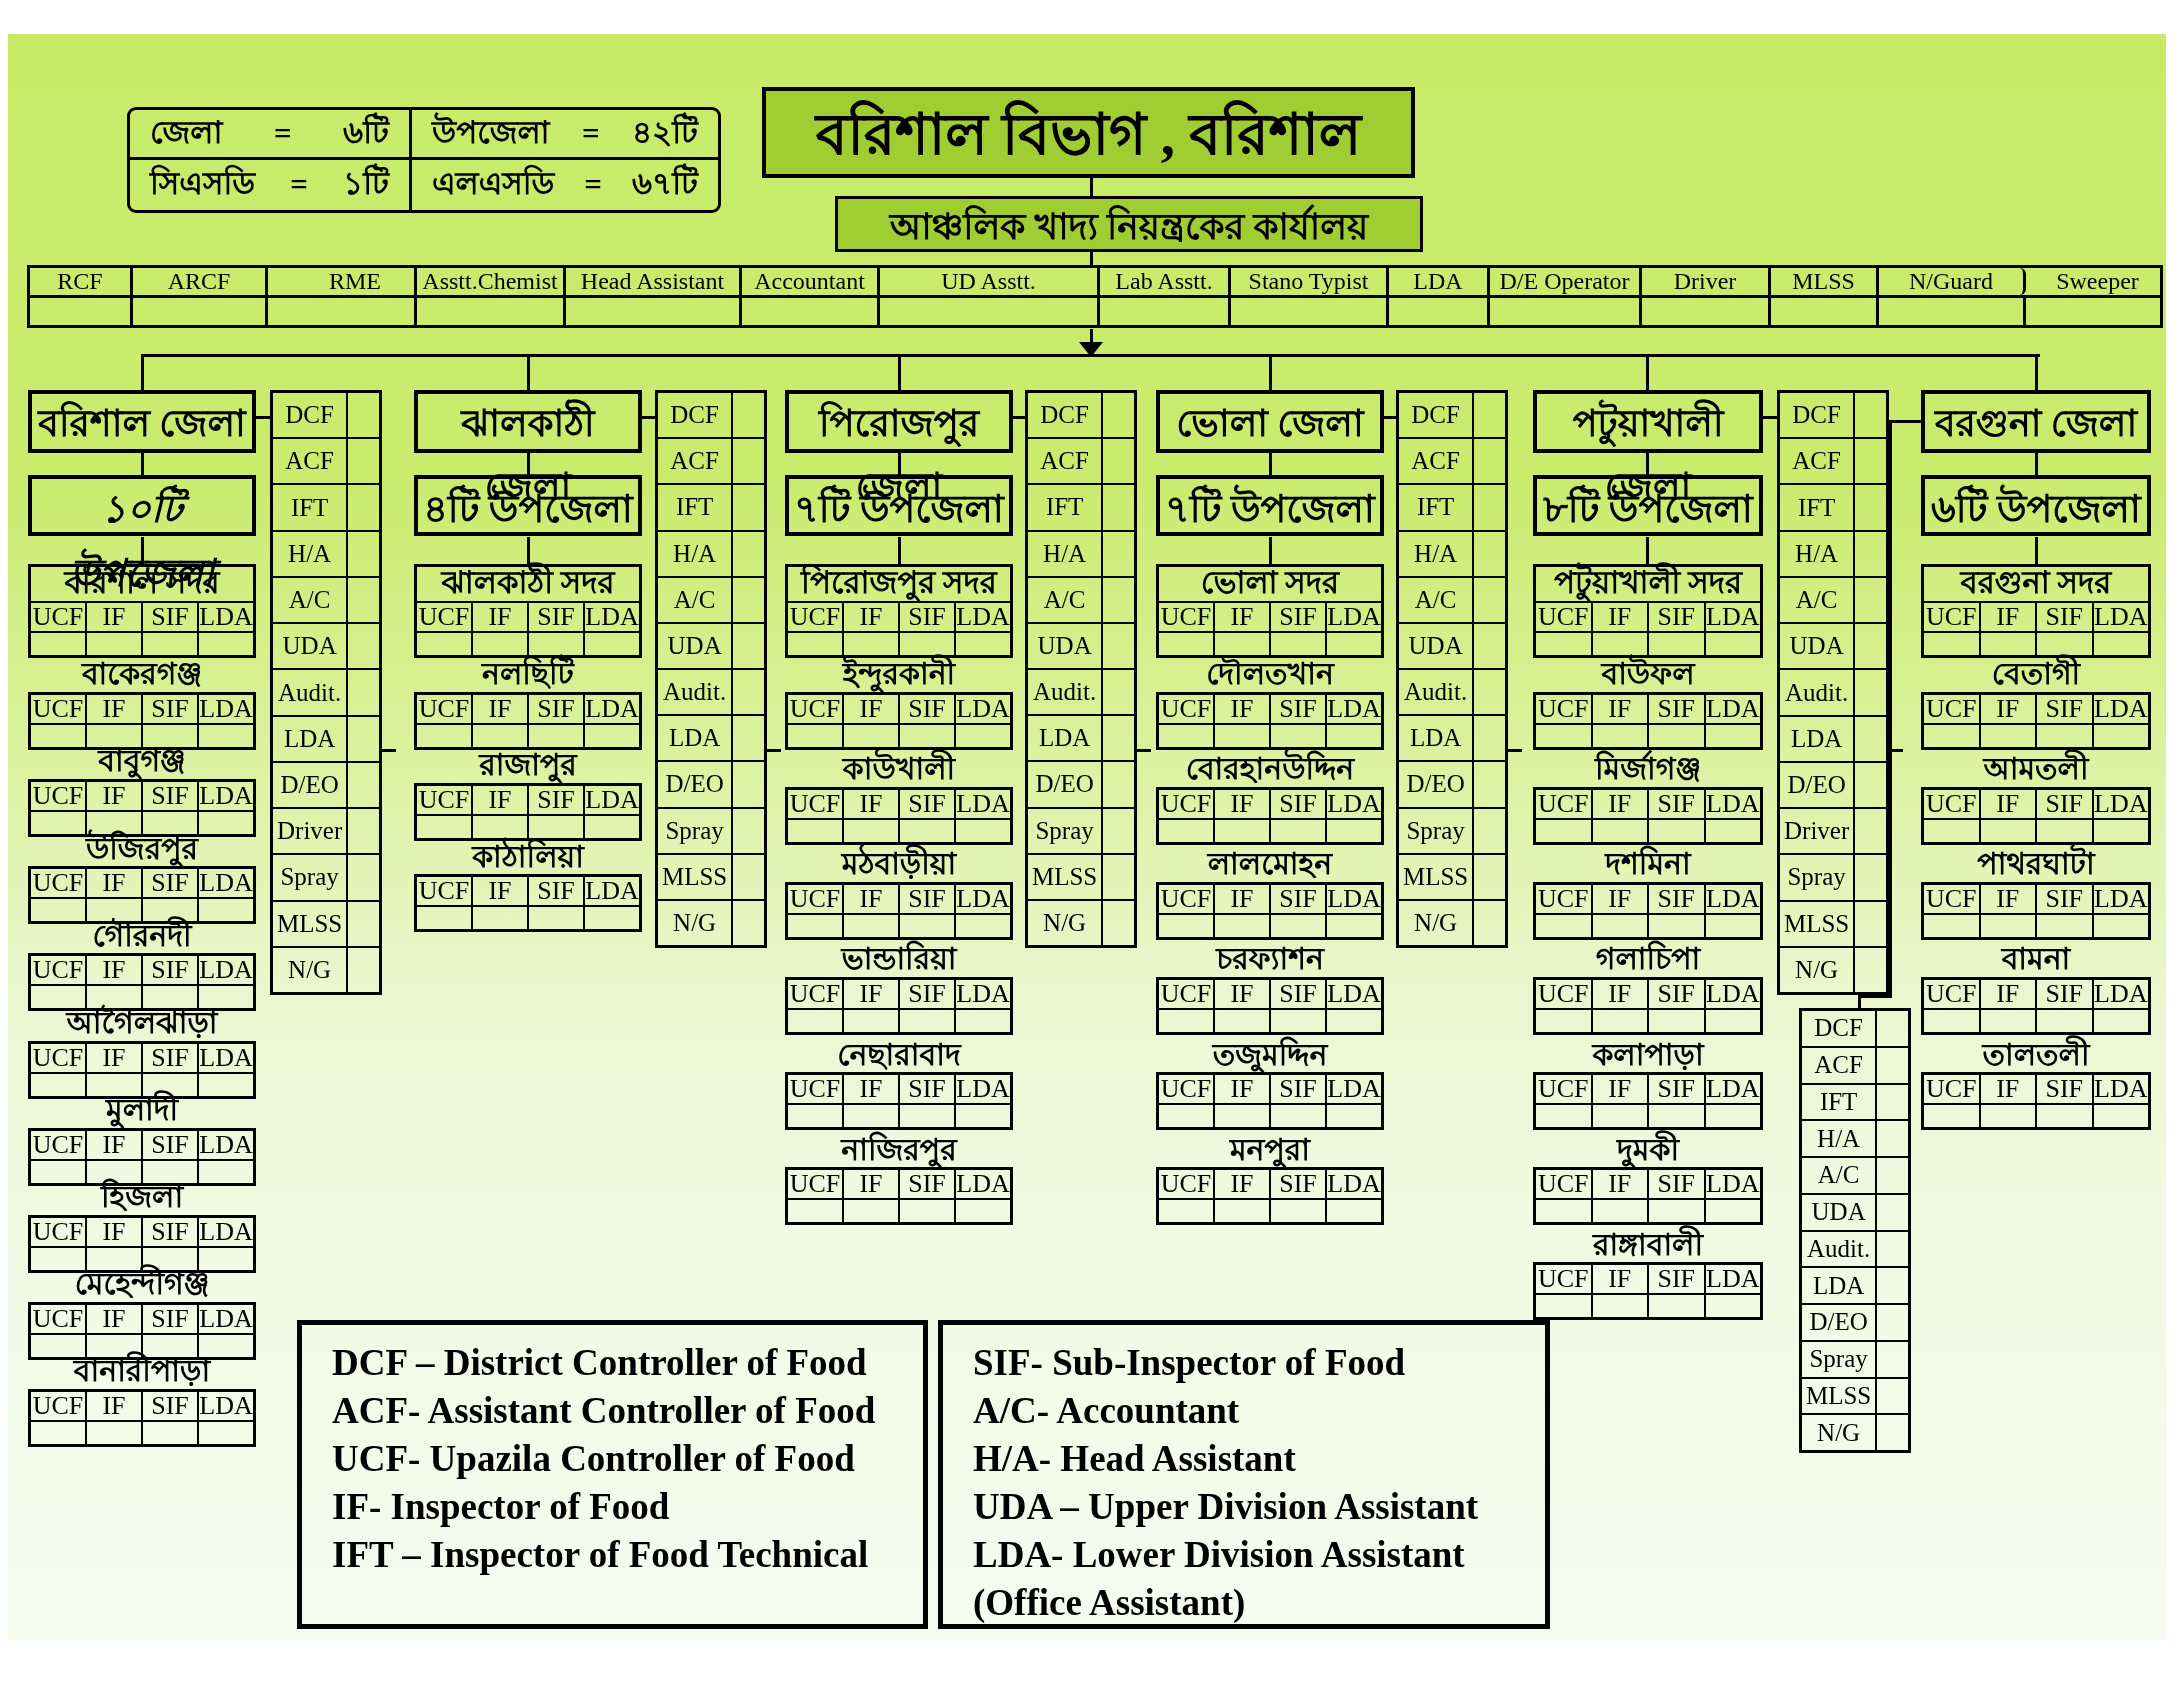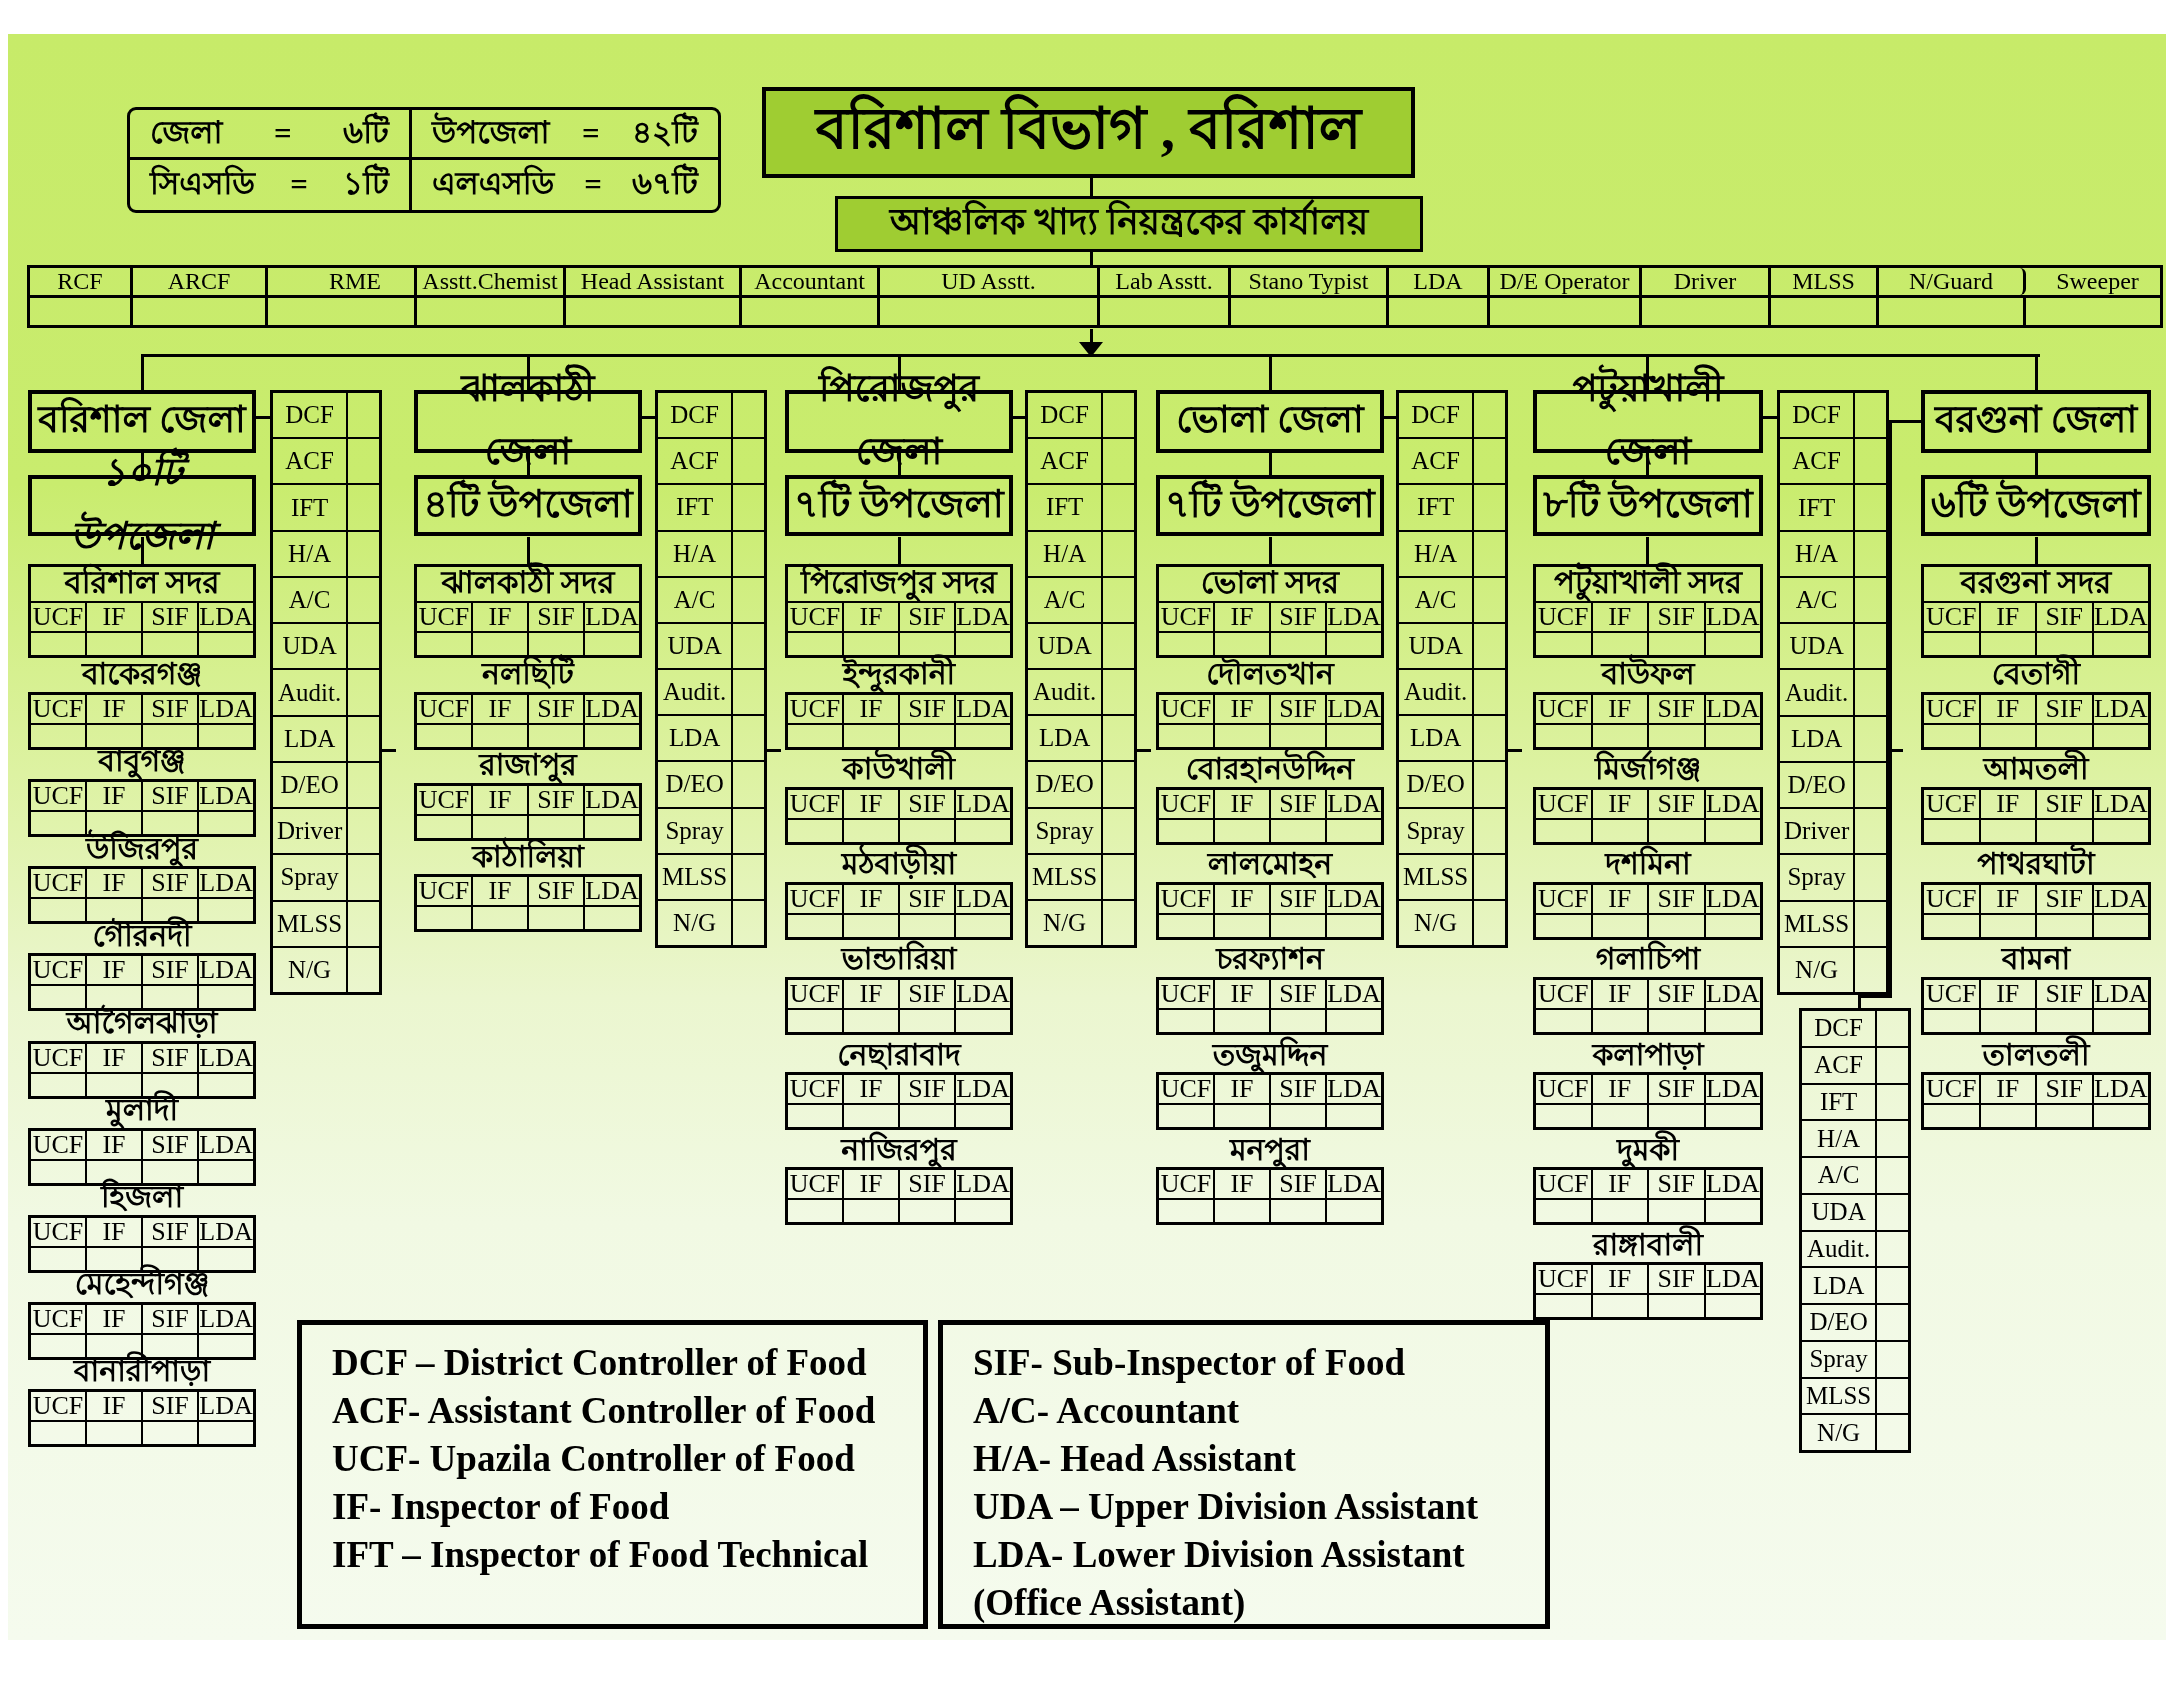--- a/index.html
+++ b/index.html
@@ -2,21 +2,21 @@
 <html><head>
 <meta charset="utf-8">
 <style>
   html,body{margin:0;padding:0;background:#fff;}
   body{font-family:"Liberation Serif","DejaVu Serif",serif;color:#000;}
   *{box-sizing:border-box;}
   .canvas{position:relative;width:2178px;height:1683px;background:#ffffff;overflow:hidden;}
   .bg{position:absolute;left:8px;top:34px;width:2158px;height:1606px;
       background:linear-gradient(180deg,#c7eb69 0%,#c9ec6e 28%,#ddf2a2 46%,#ebf6cf 60%,#f1f9e3 74%,#f5fbee 100%);}
   .line{position:absolute;background:#000;}
-  .box{position:absolute;border:4px solid #000;display:flex;align-items:center;justify-content:center;text-align:center;}
+  .box{position:absolute;border:4px solid #000;display:flex;justify-content:center;text-align:center;}
   .green{background:#9fcd32;}
   .title-box{font-weight:bold;font-size:57px;}
   .subtitle-box{font-weight:bold;font-size:36px;border-width:3px;}
   .stats{position:absolute;border:3px solid #000;}
   .stats-row{display:flex;height:50px;}
   .stats-row.first{border-bottom:3px solid #000;}
   .stats-cell{display:flex;align-items:center;justify-content:space-between;padding:0 20px;font-weight:bold;font-size:31px;}
   .stats-cell.left{width:282px;border-right:3px solid #000;}
   .stats-cell.right{flex:1;}
   .hq{position:absolute;border:3px solid #000;display:flex;flex-direction:column;}

